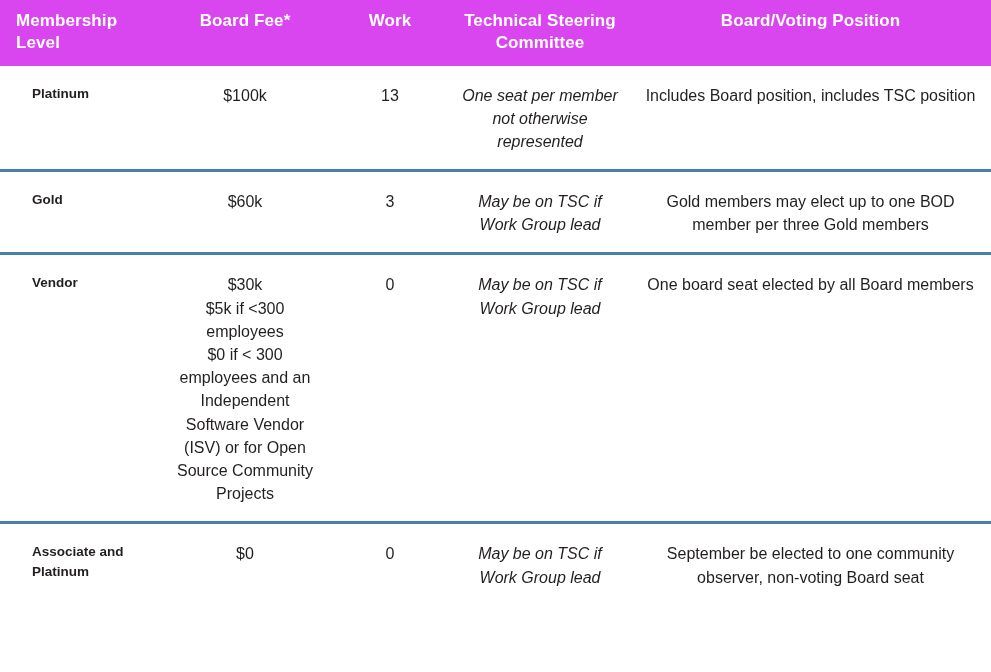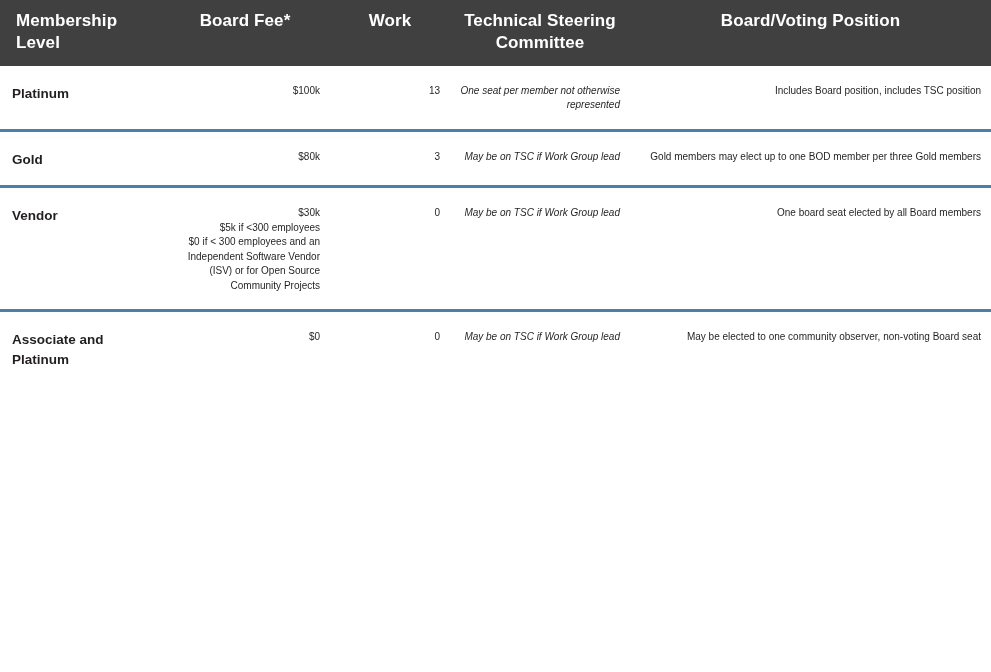--- a/index.html
+++ b/index.html
@@ -13,50 +13,50 @@
     font-family: "Liberation Sans", sans-serif;
     color: #231f20;
     overflow: hidden;
   }
   #membership-table {
     width: 991px;
     border-collapse: collapse;
     table-layout: fixed;
   }
   #membership-table th {
-    background: #404040;
+    background: #d946ef;
     color: #ffffff;
     font-size: 17px;
     font-weight: bold;
     text-align: center;
     vertical-align: top;
     padding: 10px 6px 12px 6px;
     line-height: 1.28;
     letter-spacing: 0.1px;
   }
   #membership-table th.col-level {
     text-align: left;
     padding-left: 16px;
   }
   #membership-table td {
-    font-size: 10px;
-    text-align: right;
+    font-size: 16px;
+    text-align: center;
     vertical-align: top;
     padding: 18px 10px 16px 10px;
     line-height: 1.45;
     border-top: 3px solid #4a7fa8;
   }
   #membership-table tbody tr:first-child td {
     border-top: none;
   }
   #membership-table td.cell-level {
     text-align: left;
     font-weight: bold;
     font-size: 13.5px;
-    padding-left: 12px;
+    padding-left: 32px;
     padding-right: 4px;
   }
   .col-w-level { width: 160px; }
   .col-w-fee   { width: 170px; }
   .col-w-ftes  { width: 120px; }
   .col-w-tsc   { width: 180px; }
   .col-w-board { width: 361px; }
   .cell-fee-lines .fee-line { display: block; }
   .cell-fee-lines .fee-line:first-child { margin-bottom: 0; }
   .tsc-cell { padding-left: 18px; padding-right: 18px; font-style: italic; }
@@ -88,21 +88,21 @@
       <td class="cell-fee-lines">
         <span class="fee-line">$100k</span>
       </td>
       <td>13</td>
       <td class="tsc-cell">One seat per member not otherwise represented</td>
       <td class="board-cell">Includes Board position, includes TSC position</td>
     </tr>
     <tr>
       <td class="cell-level">Gold</td>
       <td class="cell-fee-lines">
-        <span class="fee-line">$80k</span>
+        <span class="fee-line">$60k</span>
       </td>
       <td>3</td>
       <td class="tsc-cell">May be on TSC if Work Group lead</td>
       <td class="board-cell">Gold members may elect up to one BOD member per three Gold members</td>
     </tr>
     <tr>
       <td class="cell-level">Vendor</td>
       <td class="cell-fee-lines">
         <span class="fee-line">$30k</span>
         <span class="fee-line">$5k if &lt;300 employees</span>
@@ -112,16 +112,16 @@
       <td class="tsc-cell">May be on TSC if Work Group lead</td>
       <td class="board-cell">One board seat elected by all Board members</td>
     </tr>
     <tr>
       <td class="cell-level">Associate and Platinum</td>
       <td class="cell-fee-lines">
         <span class="fee-line">$0</span>
       </td>
       <td>0</td>
       <td class="tsc-cell">May be on TSC if Work Group lead</td>
-      <td class="board-cell">May be elected to one community observer, non-voting Board seat</td>
+      <td class="board-cell">September be elected to one community observer, non-voting Board seat</td>
     </tr>
   </tbody>
 </table>
 
 </body></html>

